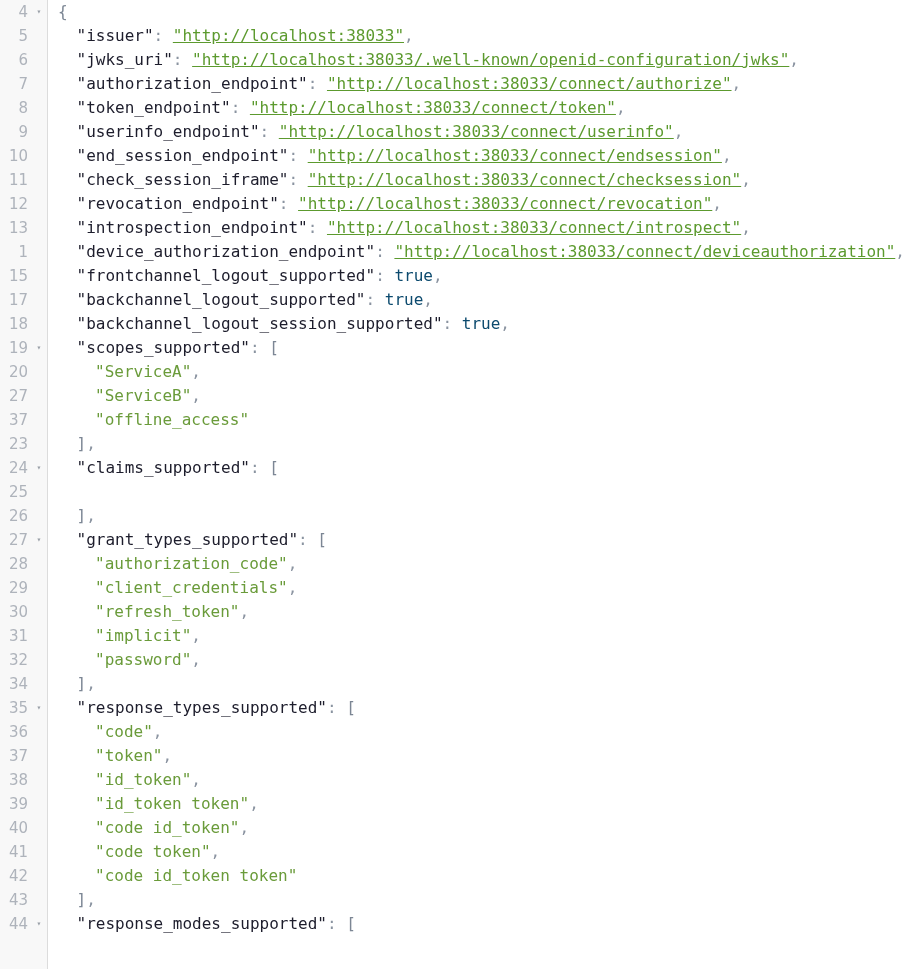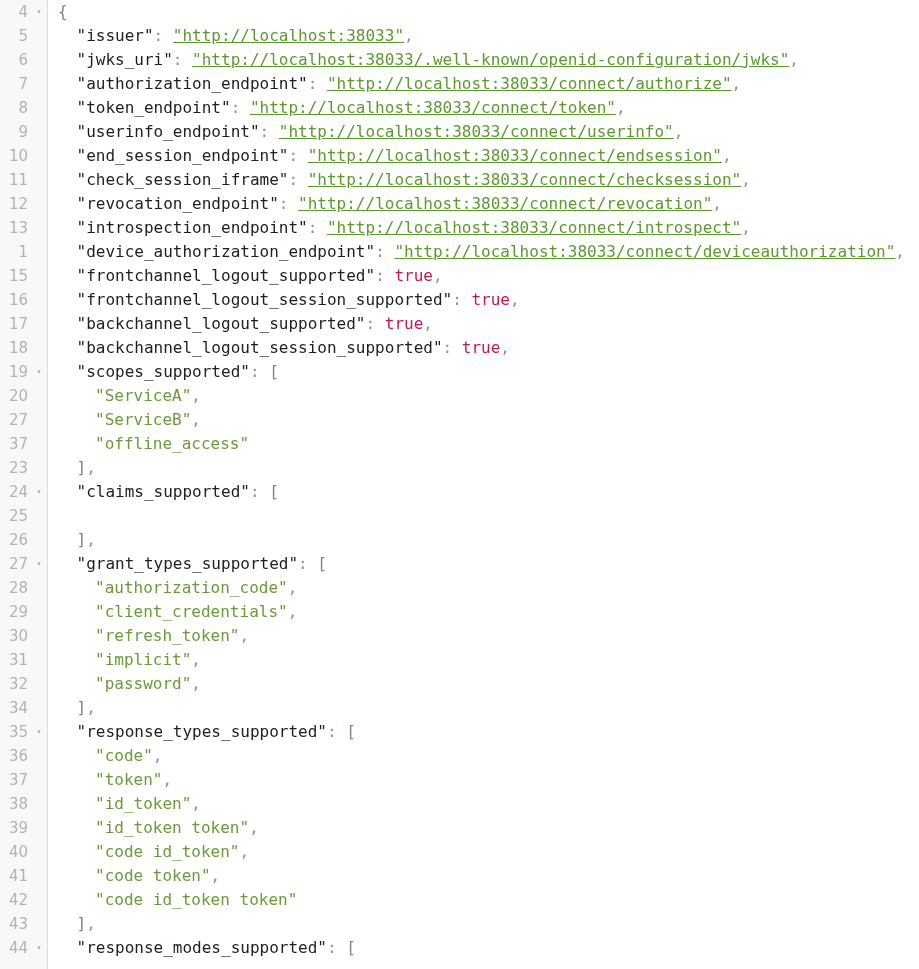--- a/index.html
+++ b/index.html
@@ -74,41 +74,40 @@
     white-space: pre;
     color: #4a4a4a;
   }
   
   .key    { color: #1d1d2c; }
   .colon  { color: #8a93a0; }
   .comma  { color: #8a93a0; }
   .brkt   { color: #7c8694; }
   .str    { color: #6a9b3a; }
   .url    { color: #5c9a2e; text-decoration: underline; cursor: pointer; }
-  .bool   { color: #be185d; }
+  .bool   { color: #0c4a6e; }
 </style>
 </head>
 <body>
 
 <div id="viewer">
   <div id="gutter"></div>
   <div id="lines">
       <div class="line"><span class="ln">4</span><span class="fold">▾</span><span class="code" style="left: 58px;"><span class="brkt">{</span></span></div>
       <div class="line"><span class="ln">5</span><span class="code" style="left: 76.5px;"><span class="key">"issuer"</span><span class="colon">: </span><span class="url">"http://localhost:38033"</span><span class="comma">,</span></span></div>
       <div class="line"><span class="ln">6</span><span class="code" style="left: 76.5px;"><span class="key">"jwks_uri"</span><span class="colon">: </span><span class="url">"http://localhost:38033/.well-known/openid-configuration/jwks"</span><span class="comma">,</span></span></div>
       <div class="line"><span class="ln">7</span><span class="code" style="left: 76.5px;"><span class="key">"authorization_endpoint"</span><span class="colon">: </span><span class="url">"http://localhost:38033/connect/authorize"</span><span class="comma">,</span></span></div>
       <div class="line"><span class="ln">8</span><span class="code" style="left: 76.5px;"><span class="key">"token_endpoint"</span><span class="colon">: </span><span class="url">"http://localhost:38033/connect/token"</span><span class="comma">,</span></span></div>
       <div class="line"><span class="ln">9</span><span class="code" style="left: 76.5px;"><span class="key">"userinfo_endpoint"</span><span class="colon">: </span><span class="url">"http://localhost:38033/connect/userinfo"</span><span class="comma">,</span></span></div>
       <div class="line"><span class="ln">10</span><span class="code" style="left: 76.5px;"><span class="key">"end_session_endpoint"</span><span class="colon">: </span><span class="url">"http://localhost:38033/connect/endsession"</span><span class="comma">,</span></span></div>
       <div class="line"><span class="ln">11</span><span class="code" style="left: 76.5px;"><span class="key">"check_session_iframe"</span><span class="colon">: </span><span class="url">"http://localhost:38033/connect/checksession"</span><span class="comma">,</span></span></div>
       <div class="line"><span class="ln">12</span><span class="code" style="left: 76.5px;"><span class="key">"revocation_endpoint"</span><span class="colon">: </span><span class="url">"http://localhost:38033/connect/revocation"</span><span class="comma">,</span></span></div>
       <div class="line"><span class="ln">13</span><span class="code" style="left: 76.5px;"><span class="key">"introspection_endpoint"</span><span class="colon">: </span><span class="url">"http://localhost:38033/connect/introspect"</span><span class="comma">,</span></span></div>
       <div class="line"><span class="ln">1</span><span class="code" style="left: 76.5px;"><span class="key">"device_authorization_endpoint"</span><span class="colon">: </span><span class="url">"http://localhost:38033/connect/deviceauthorization"</span><span class="comma">,</span></span></div>
       <div class="line"><span class="ln">15</span><span class="code" style="left: 76.5px;"><span class="key">"frontchannel_logout_supported"</span><span class="colon">: </span><span class="bool">true</span><span class="comma">,</span></span></div>
-      <div class="line"><span class="ln">16</span><span class="code" style="left: 76.5px;"><span class="key">"frontchannel_logout_session_supported"</span><span class="colon">: </span><span class="bool">true</span><span class="comma">,</span></span></div>
       <div class="line"><span class="ln">17</span><span class="code" style="left: 76.5px;"><span class="key">"backchannel_logout_supported"</span><span class="colon">: </span><span class="bool">true</span><span class="comma">,</span></span></div>
       <div class="line"><span class="ln">18</span><span class="code" style="left: 76.5px;"><span class="key">"backchannel_logout_session_supported"</span><span class="colon">: </span><span class="bool">true</span><span class="comma">,</span></span></div>
       <div class="line"><span class="ln">19</span><span class="fold">▾</span><span class="code" style="left: 76.5px;"><span class="key">"scopes_supported"</span><span class="colon">: </span><span class="brkt">[</span></span></div>
       <div class="line"><span class="ln">20</span><span class="code" style="left: 95px;"><span class="str">"ServiceA"</span><span class="comma">,</span></span></div>
       <div class="line"><span class="ln">27</span><span class="code" style="left: 95px;"><span class="str">"ServiceB"</span><span class="comma">,</span></span></div>
       <div class="line"><span class="ln">37</span><span class="code" style="left: 95px;"><span class="str">"offline_access"</span></span></div>
       <div class="line"><span class="ln">23</span><span class="code" style="left: 76.5px;"><span class="brkt">]</span><span class="comma">,</span></span></div>
       <div class="line"><span class="ln">24</span><span class="fold">▾</span><span class="code" style="left: 76.5px;"><span class="key">"claims_supported"</span><span class="colon">: </span><span class="brkt">[</span></span></div>
       <div class="line"><span class="ln">25</span><span class="code" style="left: 76.5px;"></span></div>
       <div class="line"><span class="ln">26</span><span class="code" style="left: 76.5px;"><span class="brkt">]</span><span class="comma">,</span></span></div>

